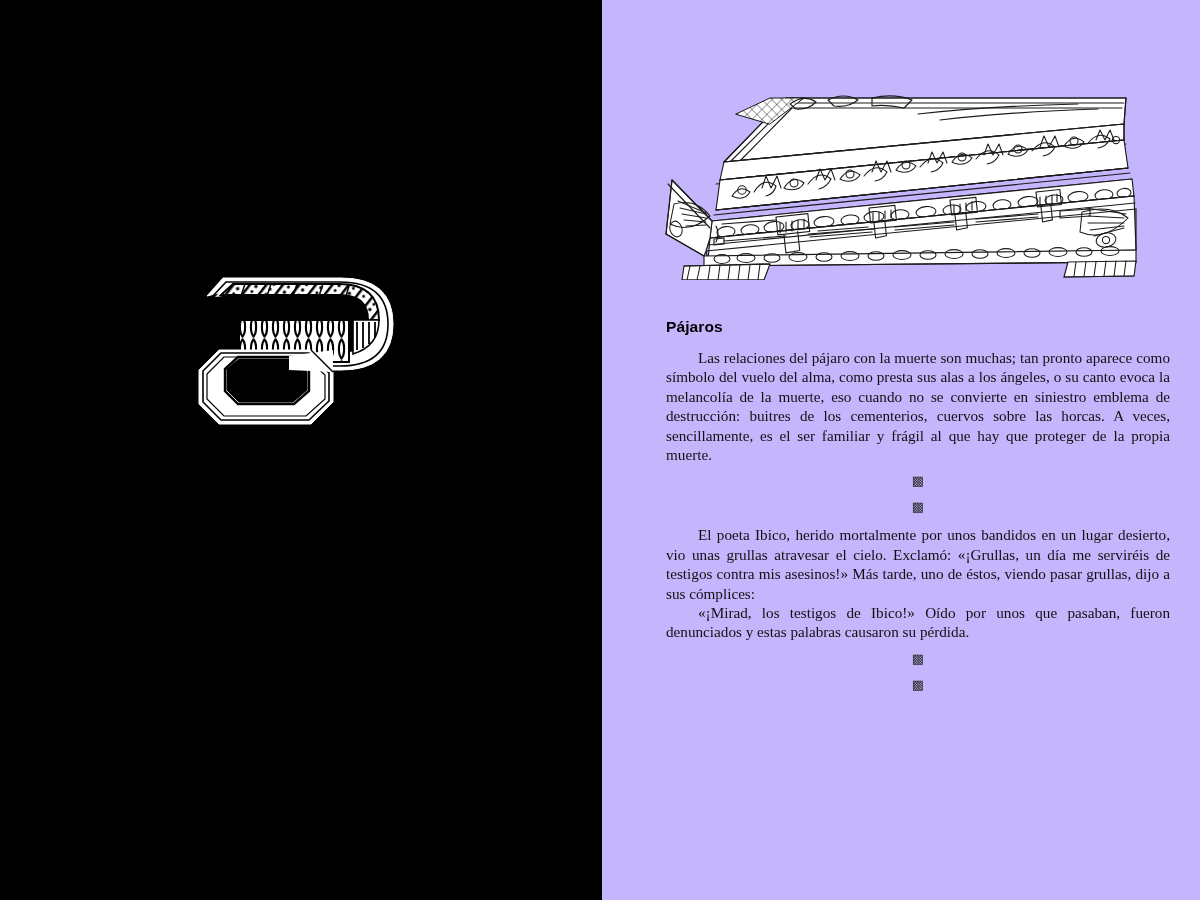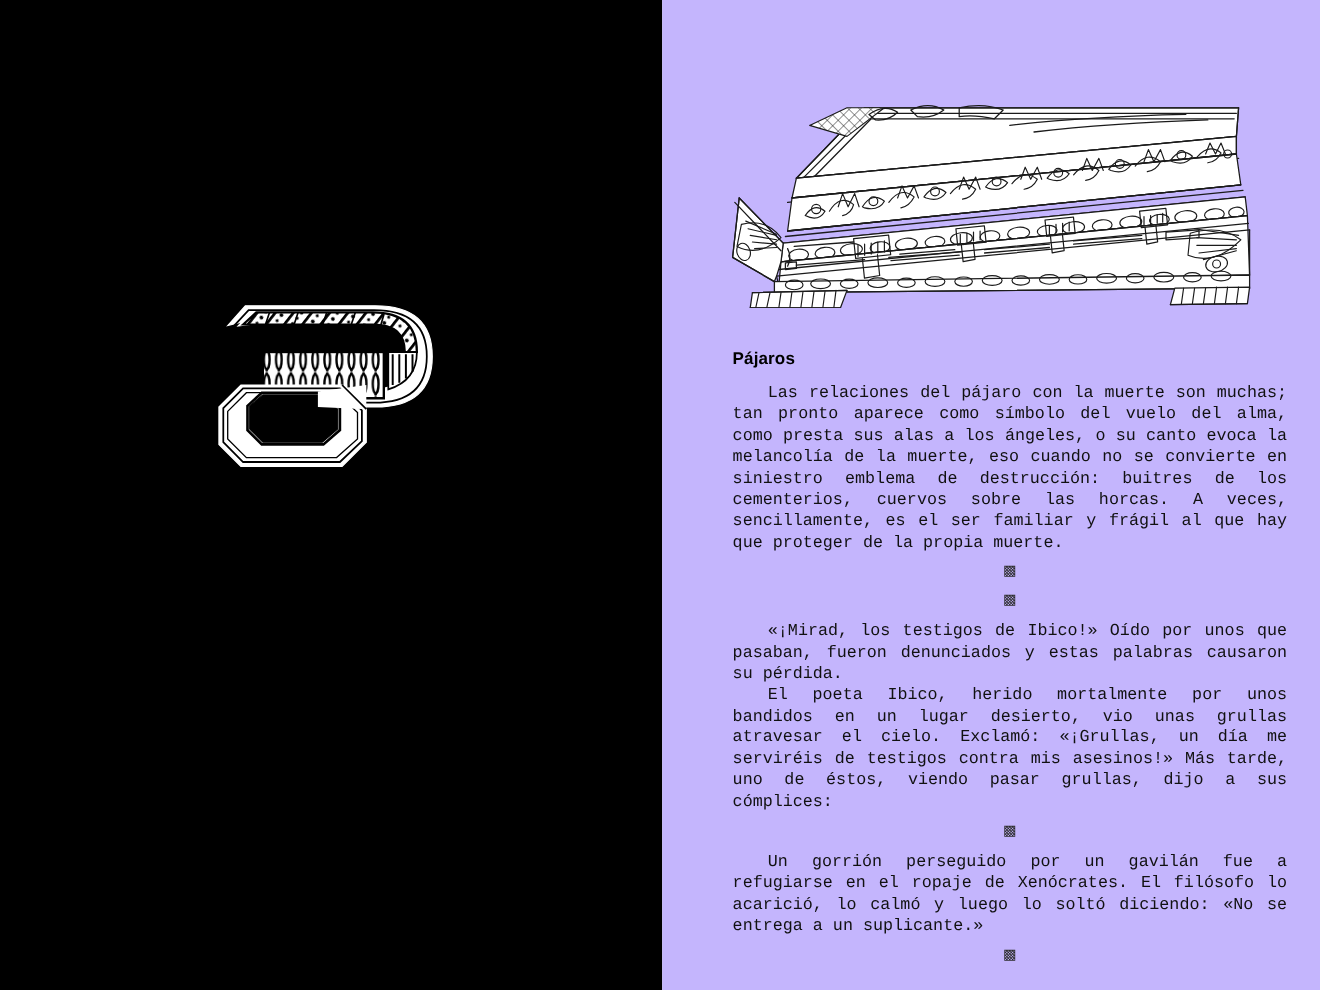--- a/index.html
+++ b/index.html
@@ -68,21 +68,21 @@
     font-family: "Liberation Sans", sans-serif;
     font-weight: bold;
     font-size: 15.5px;
     line-height: 18px;
     color: #000000;
     margin: 0 0 12px 0;
     letter-spacing: 0.1px;
   }
 
   .para {
-    font-family: Liberation Mono, monospace;
+    font-family: Liberation Serif, serif;
     font-size: 15.2px;
     line-height: 19.4px;
     color: #111111;
     text-align: justify;
     text-justify: inter-word;
     margin: 0;
     text-indent: 32px;
     hyphens: manual;
   }
   .para + .para { margin-top: 0; }
@@ -377,29 +377,28 @@
 
       <div class="ornament">
         <span class="glyph">▩</span>
       </div>
 
 
       <div class="ornament">
         <span class="glyph">▩</span>
       </div>
 
+      <p class="para">El poeta Ibico, herido mortalmente por unos bandidos en un lugar desierto, vio unas grullas atravesar el cielo. Exclamó: «¡Grullas, un día me serviréis de testigos contra mis asesinos!» Más tarde, uno de éstos, viendo pasar grullas, dijo a sus cómplices:</p>
+
       <p class="para">«¡Mirad, los testigos de Ibico!» Oído por unos que pasaban, fueron denunciados y estas palabras causaron su pérdida.</p>
-
-      <p class="para">El poeta Ibico, herido mortalmente por unos bandidos en un lugar desierto, vio unas grullas atravesar el cielo. Exclamó: «¡Grullas, un día me serviréis de testigos contra mis asesinos!» Más tarde, uno de éstos, viendo pasar grullas, dijo a sus cómplices:</p>
 
       <div class="ornament">
         <span class="glyph">▩</span>
       </div>
 
-      <p class="para">Un gorrión perseguido por un gavilán fue a refugiarse en el ropaje de Xenócrates. El filósofo lo acarició, lo calmó y luego lo soltó diciendo: «No se entrega a un suplicante.»</p>
 
       <div class="ornament">
         <span class="glyph">▩</span>
       </div>
 
     </div>
   </div>
 </div>
 
 </body></html>

